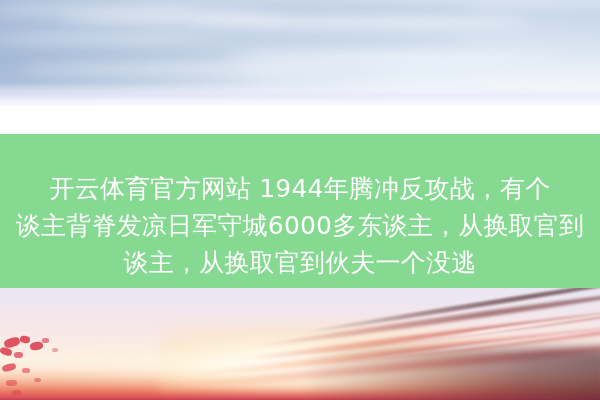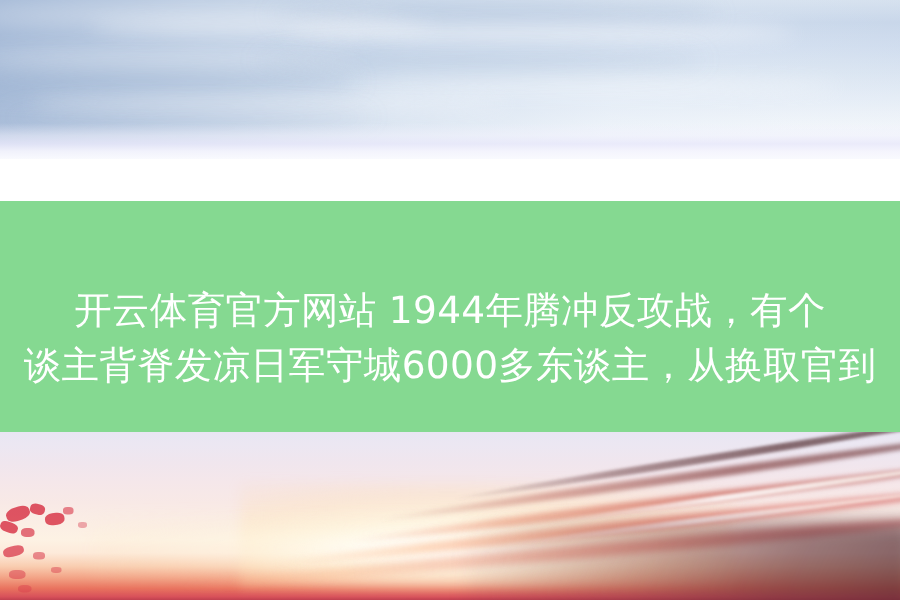--- a/index.html
+++ b/index.html
@@ -331,20 +331,21 @@
     <div class="cloud cloud-h"></div>
     <div class="cloud cloud-i"></div>
     <div class="cloud cloud-j"></div>
     <div class="haze-top"></div>
   </div>
 
   <div class="green-band">
     <div class="headline">
       <span class="headline-line">开云体育官方网站 1944年腾冲反攻战，有个</span>
       <span class="headline-line line-wide">谈主背脊发凉日军守城6000多东谈主，从换取官到</span>
+      <span class="headline-line">谈主，从换取官到伙夫一个没逃</span>
     </div>
   </div>
 
   <div class="sunset">
     <div class="glow"></div>
     <div class="glow-2"></div>
     <div class="streak streak-1"></div>
     <div class="streak streak-2"></div>
     <div class="streak streak-3"></div>
     <div class="streak streak-4"></div>

